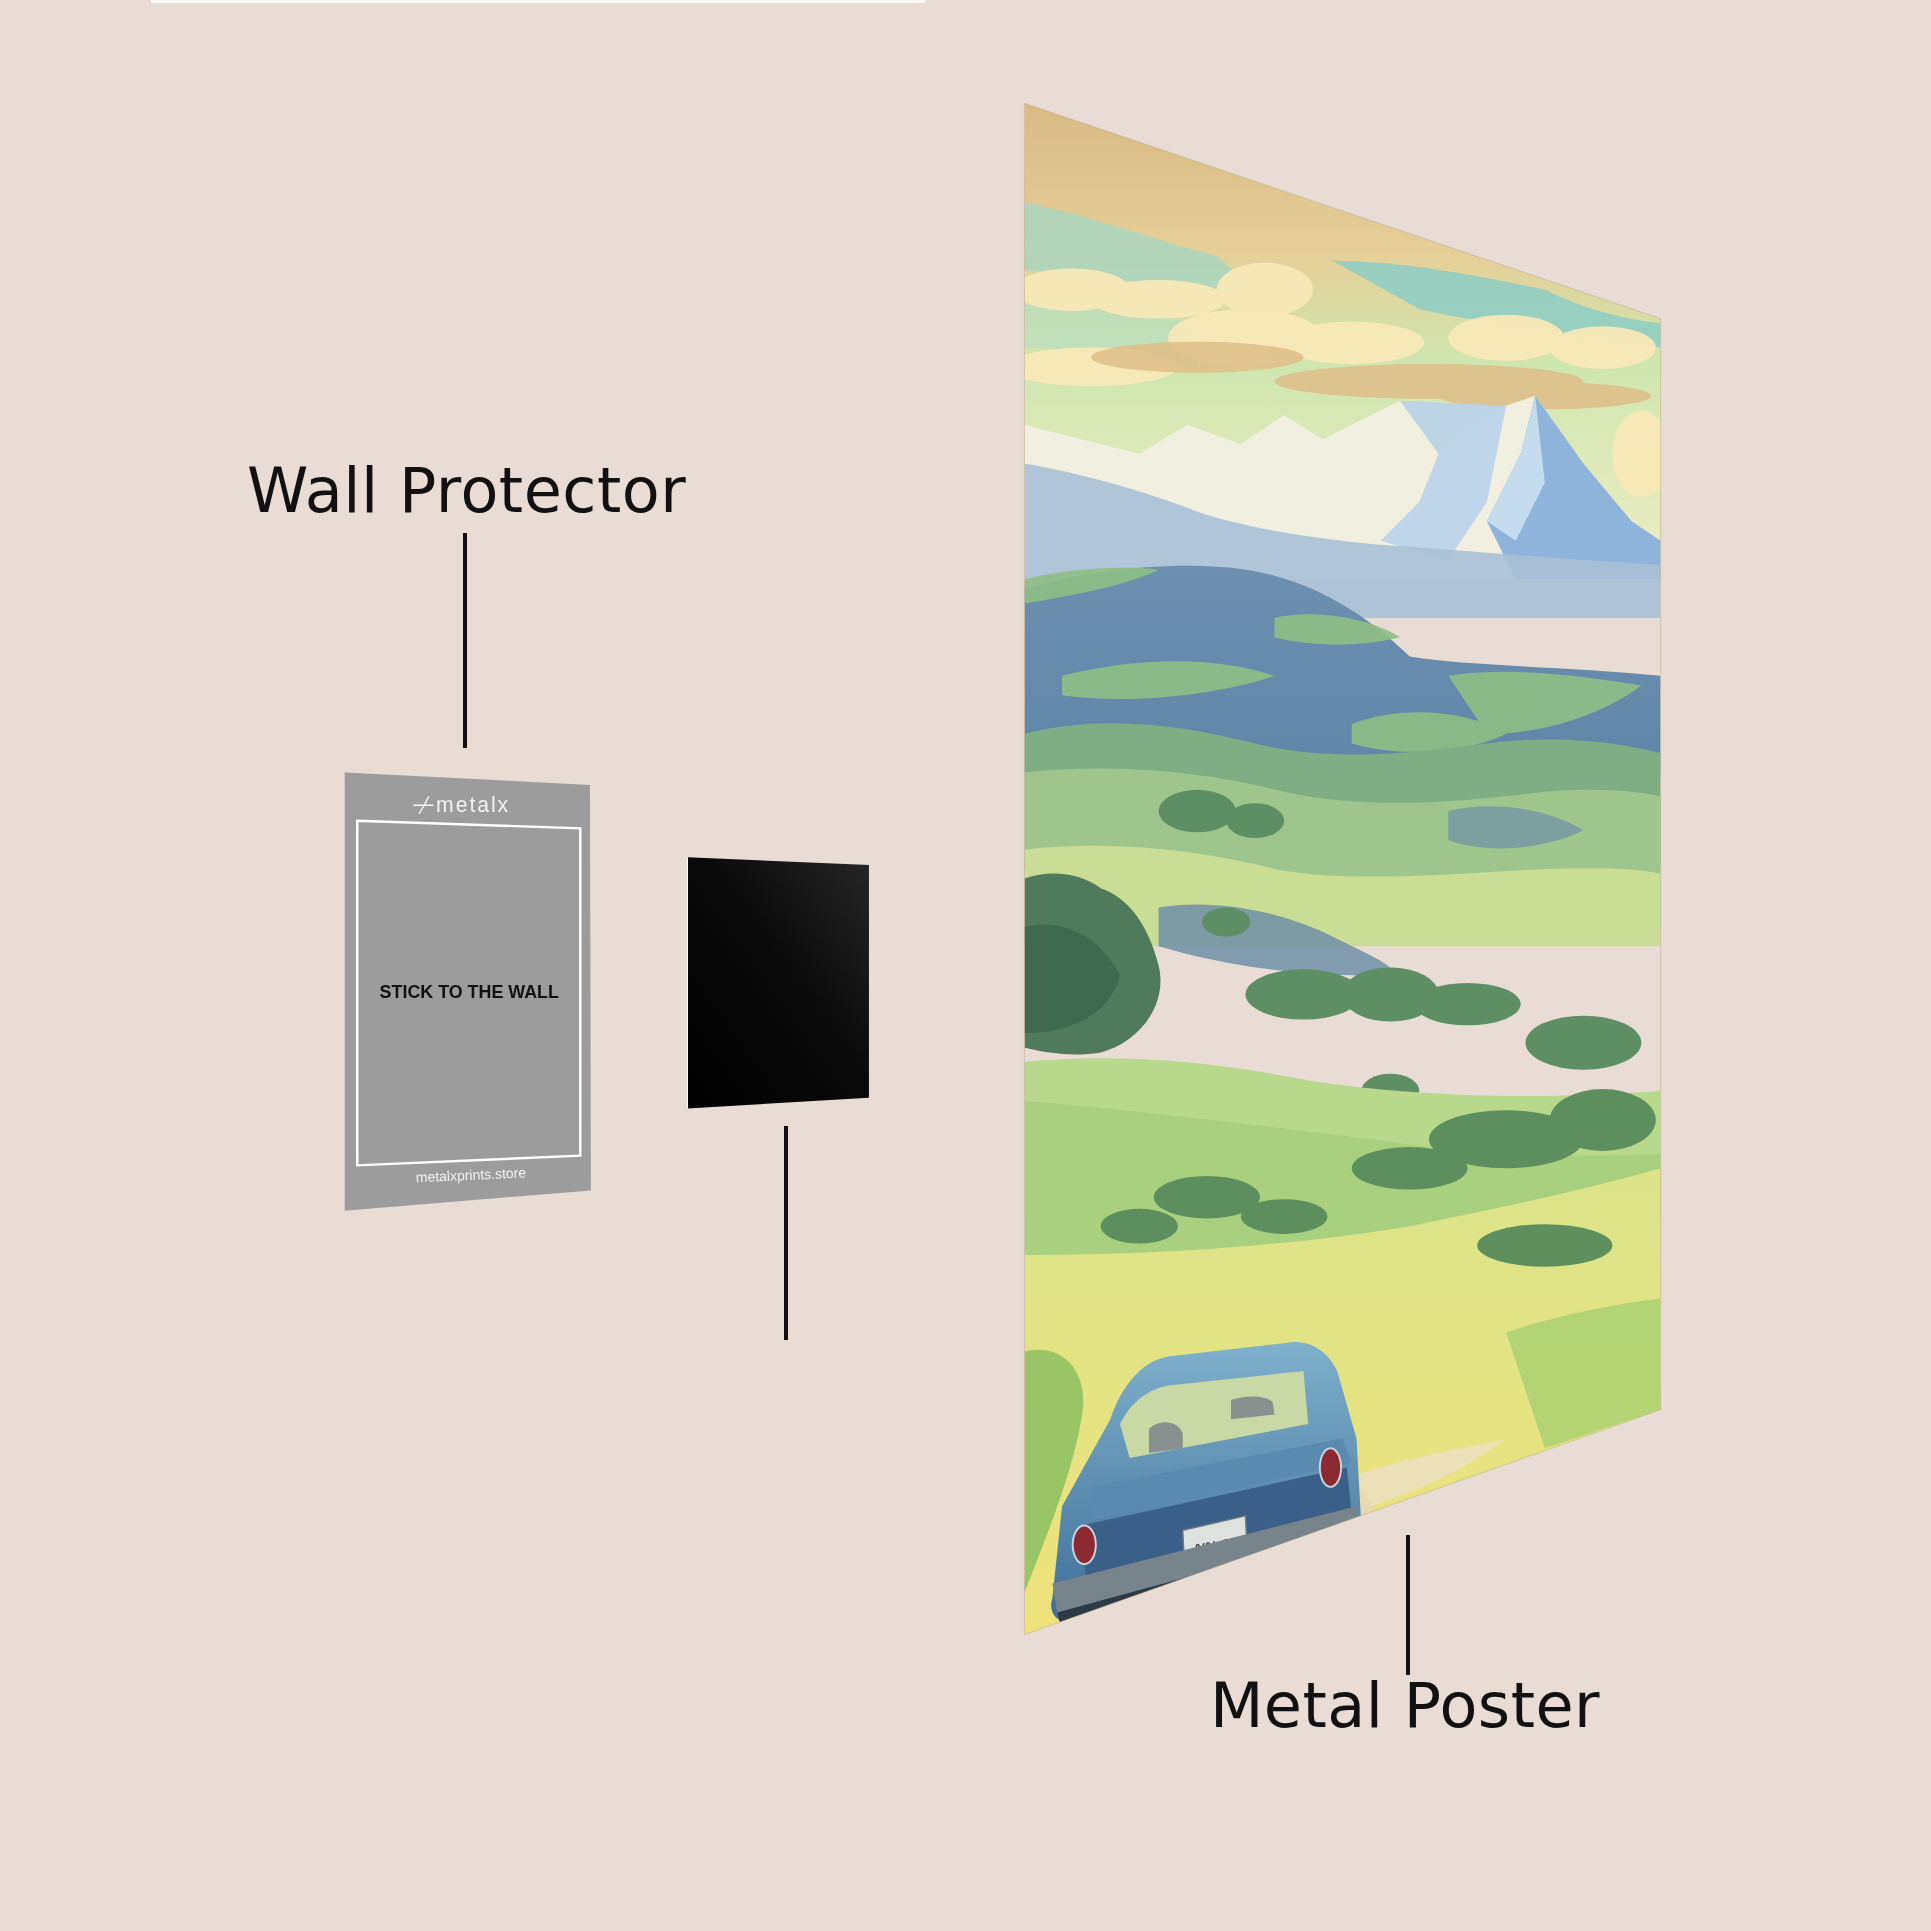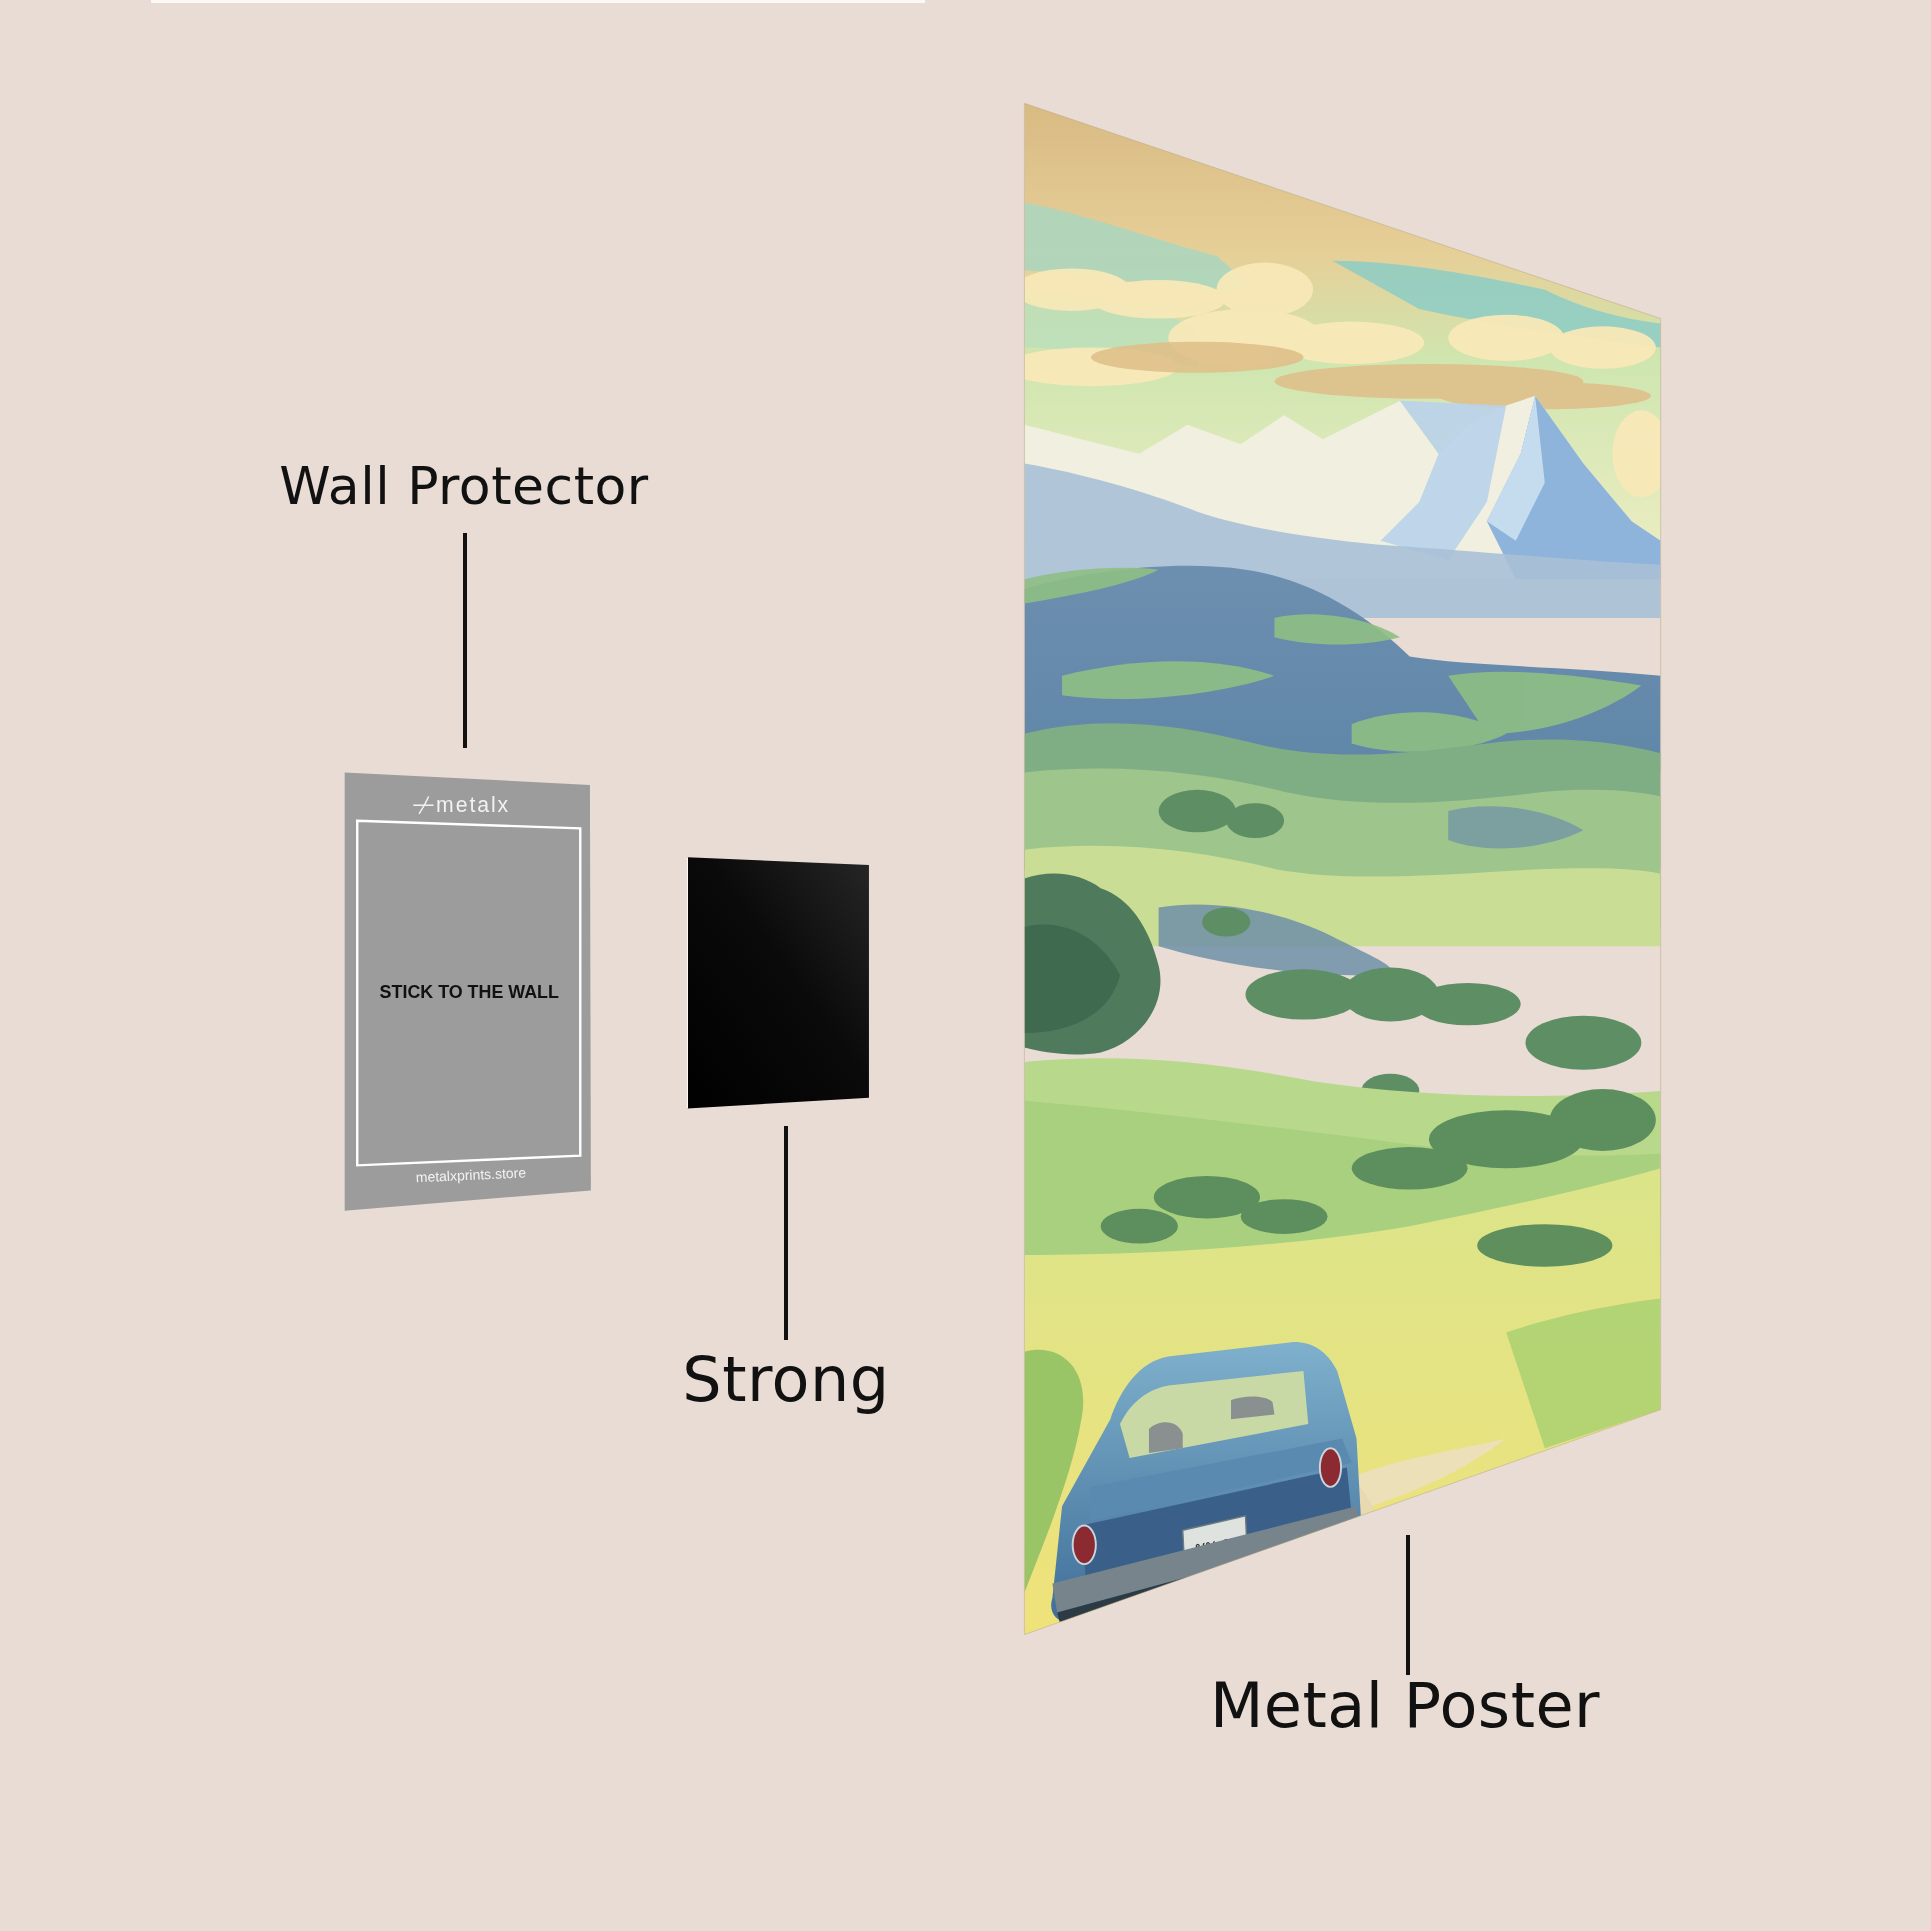--- a/index.html
+++ b/index.html
@@ -29,21 +29,21 @@
       font-weight: normal;
       white-space: nowrap;
       line-height: 1;
       letter-spacing: 0.5px;
     }
     .label-wall {
       left: 247px;
       top: 460px;
       width: 434px;
       text-align: center;
-      font-size: 52px;
+      font-size: 62px;
     }
     .label-magnet {
       left: 641px;
       top: 1342px;
       width: 290px;
       text-align: center;
       font-size: 62px;
       line-height: 75px;
     }
     .label-magnet span { display: block; }
@@ -230,18 +230,17 @@
   </g>
 
   <polygon points="1061,107 1720,330 1720,1460 1061,1693" fill="none" stroke="#bca98a" stroke-width="0.8" opacity="0.7"></polygon>
 </svg>
 
 <div class="label label-wall">Wall Protector</div>
 <div class="connector connector-wall"></div>
 
 <div class="connector connector-magnet"></div>
 <div class="label label-magnet">
-  <span>Strong</span>
 </div>
 
 <div class="connector connector-poster"></div>
 <div class="label label-poster">Metal Poster</div>
 
 
 </body></html>

